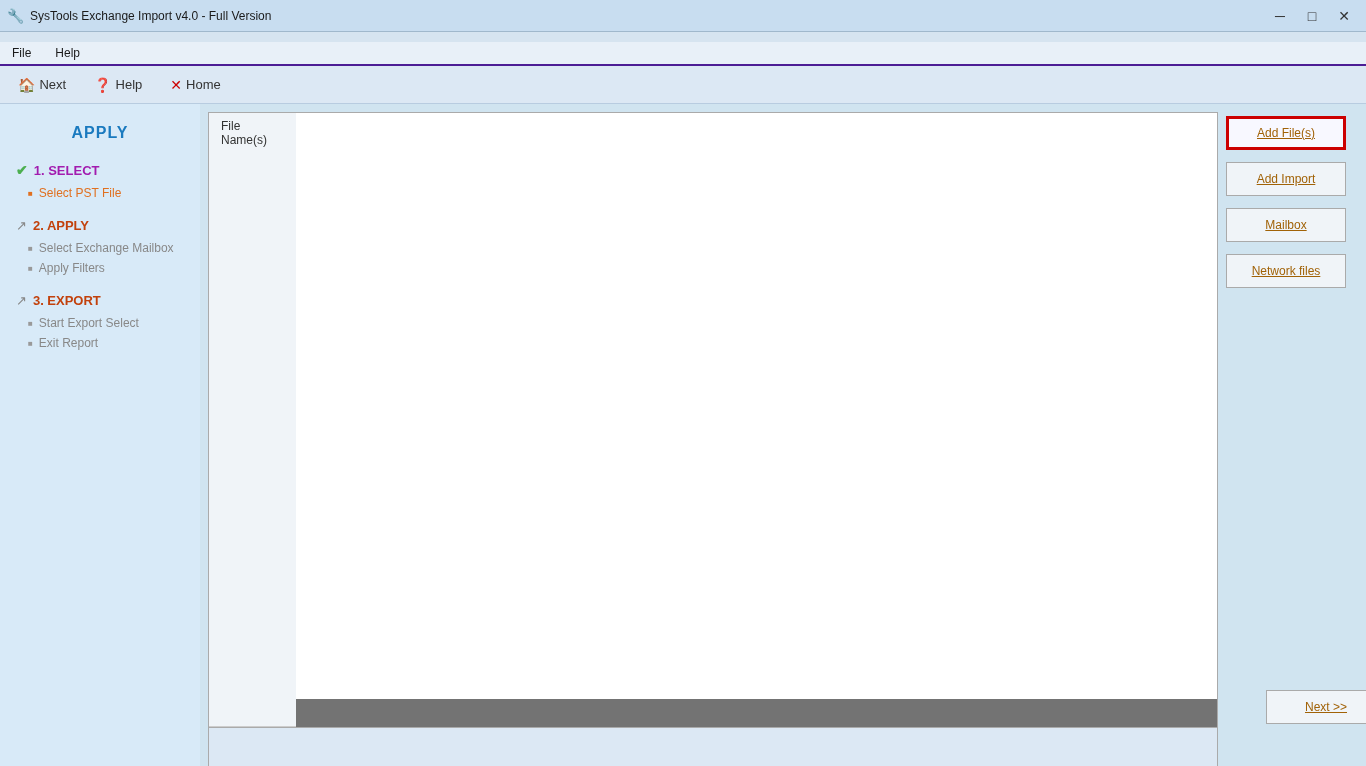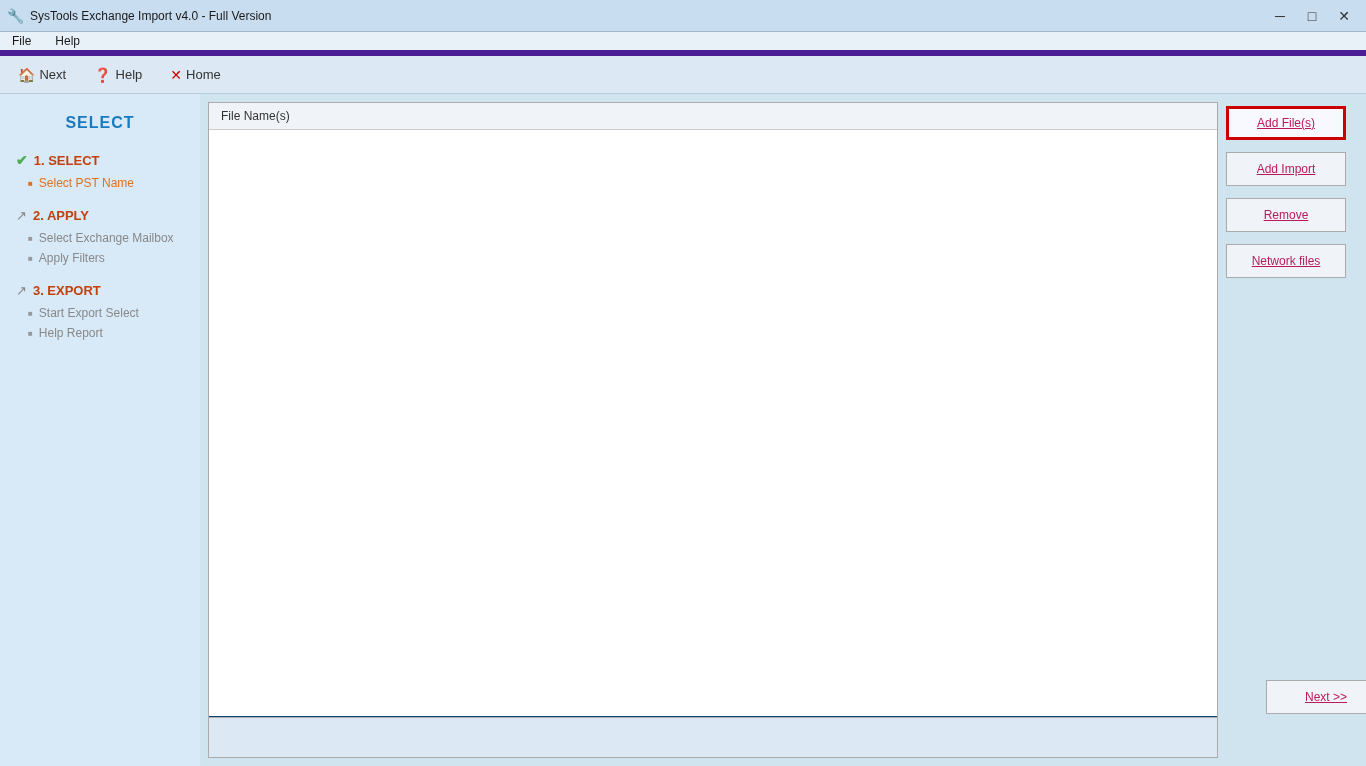--- a/index.html
+++ b/index.html
@@ -52,21 +52,22 @@
     }
 
     
     .menu-bar {
       background: #e8f0f8;
       height: 24px;
       display: flex;
       align-items: center;
       padding: 0 8px;
       gap: 16px;
-      border-bottom: 6px solid #4c1d95;
+      border-bottom: 2px solid #4c1d95;
+      margin-top: 10px;
     }
     .menu-item {
       font-size: 12px;
       color: #1a1a1a;
       cursor: pointer;
       padding: 2px 4px;
     }
 
     
     .toolbar {
@@ -118,21 +119,21 @@
       display: flex;
       align-items: center;
       gap: 6px;
       margin-bottom: 8px;
     }
     .step-number {
       font-size: 13px;
       font-weight: bold;
       color: #c2410c;
     }
-    .step-number.active { color: #c2410c; }
+    .step-number.active { color: #a21caf; }
     .step-check {
       color: #4caf50;
       font-size: 14px;
       font-weight: bold;
     }
     .step-arrow {
       color: #888;
       font-size: 13px;
     }
     .step-sub-item {
@@ -165,21 +166,21 @@
       background: white;
     }
 
     .action-btn {
       width: 120px;
       height: 34px;
       border: 1px solid #aaa;
       background: #f0f4f8;
       cursor: pointer;
       font-size: 12px;
-      color: #be185d;
+      color: #a16207;
       text-align: center;
       display: flex;
       align-items: center;
       justify-content: center;
       text-decoration: underline;
     }
     .action-btn.highlighted {
       border: 3px solid #cc0000;
       background: #f8f8ff;
     }
@@ -215,30 +216,30 @@
   </div>
   <div class="toolbar-item">
     <span class="toolbar-icon" style="color:#cc0000;">✕</span>
     <span>Home</span>
   </div>
 </div>
 
 <div class="main-content">
 
   <div class="sidebar">
-    <div class="steps-title">SELECT</div>
+    <div class="steps-title">APPLY</div>
 
     <div class="step-group">
       <div class="step-header">
         <span class="step-check">✔</span>
         <span class="step-number active">1. SELECT</span>
       </div>
       <div class="step-sub-item active">
         <span class="sub-bullet active">■</span>
-        <span>Select PST Name</span>
+        <span>Select PST File</span>
       </div>
     </div>
 
     <div class="step-group">
       <div class="step-header">
         <span class="step-arrow">↗</span>
         <span class="step-number">2. APPLY</span>
       </div>
       <div class="step-sub-item">
         <span class="sub-bullet">■</span>
@@ -254,50 +255,50 @@
       <div class="step-header">
         <span class="step-arrow">↗</span>
         <span class="step-number">3. EXPORT</span>
       </div>
       <div class="step-sub-item">
         <span class="sub-bullet">■</span>
         <span>Start Export Select</span>
       </div>
       <div class="step-sub-item">
         <span class="sub-bullet">■</span>
-        <span>Help Report</span>
+        <span>Exit Report</span>
       </div>
     </div>
   </div>
 
   <div style="flex:1; display:flex; flex-direction:column; padding: 8px 0 8px 0;">
 
     <div style="flex:1; display:flex; flex-direction:row;">
 
       <div style="flex:1; display:flex; flex-direction:column; margin: 0 0 0 8px;">
-        <div style="flex:1; border:1px solid #aaa; background:#0c4a6e; display:flex; flex-direction:column;">
+        <div style="flex:1; border:1px solid #aaa; background:#737373; display:flex; flex-direction:row;">
           <div class="file-list-header">File Name(s)</div>
           <div class="file-list-body"></div>
         </div>
 
         <div style="height:40px; background:#dce8f4; border:1px solid #aaa; border-top:none;"></div>
       </div>
 
       <div style="width:148px; display:flex; flex-direction:column; padding:0 8px; gap:12px; padding-top:4px;">
 
         <button class="action-btn highlighted" style="border:3px solid #cc0000; background:#f8f8ff;">
           <span>Add File(s)</span>
         </button>
 
         <button class="action-btn">
           <span>Add Import</span>
         </button>
 
         <button class="action-btn">
-          <span>Remove</span>
+          <span>Mailbox</span>
         </button>
 
         <button class="action-btn">
           <span>Network files</span>
         </button>
 
         <div style="flex:1;"></div>
 
         <button class="action-btn" style="margin-bottom:44px;margin-left:40px;">
           <span>Next &gt;&gt;</span>

